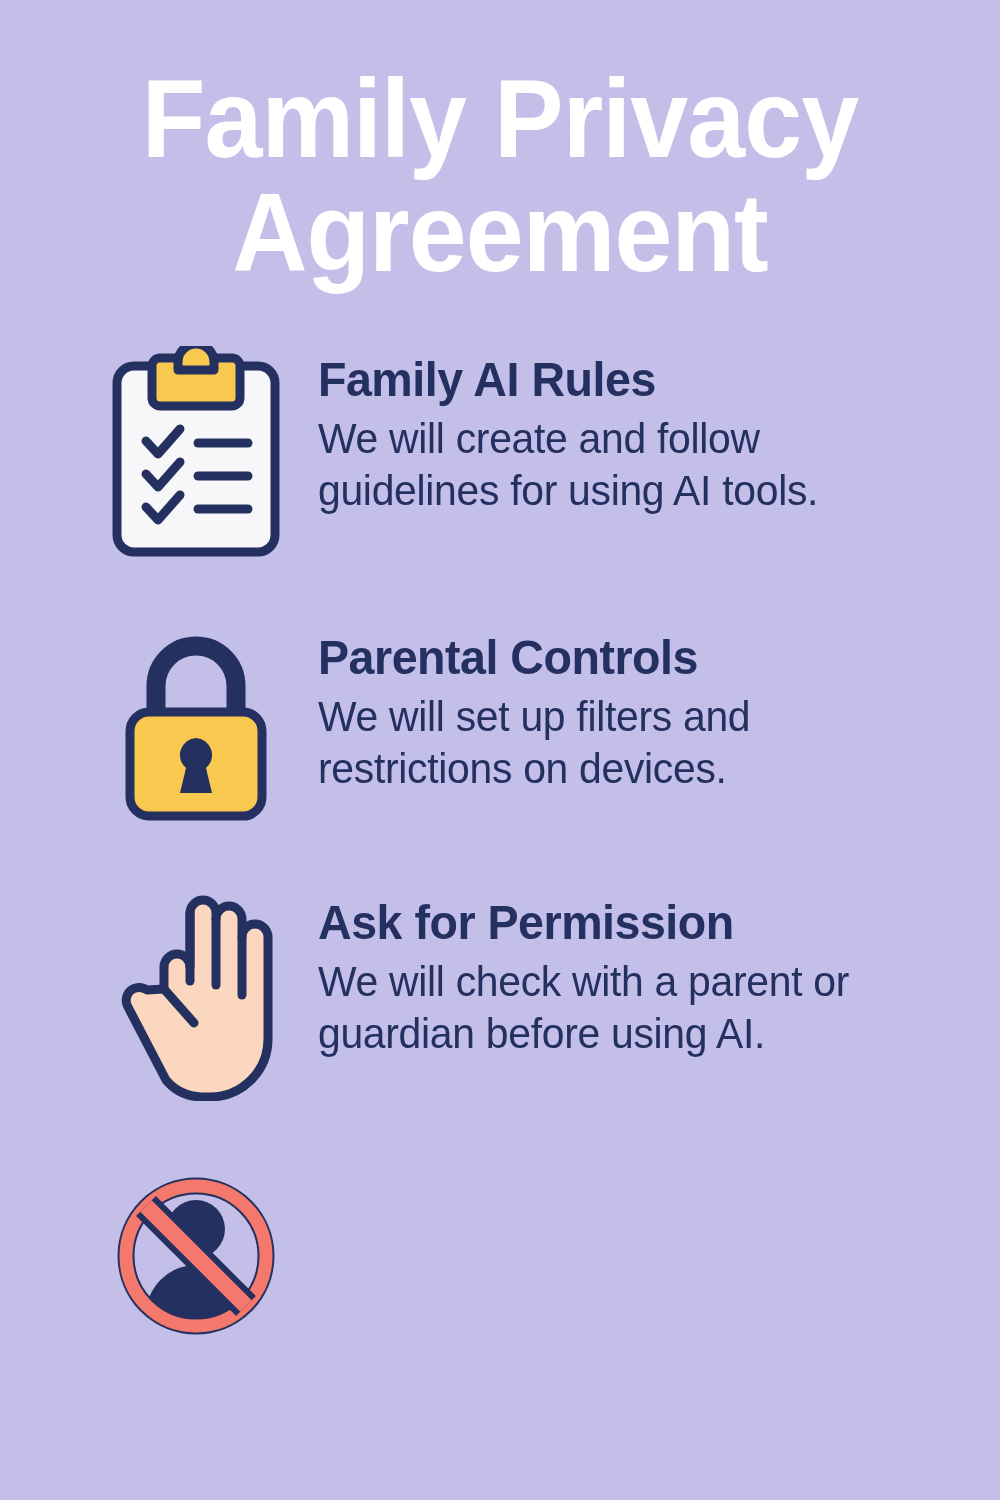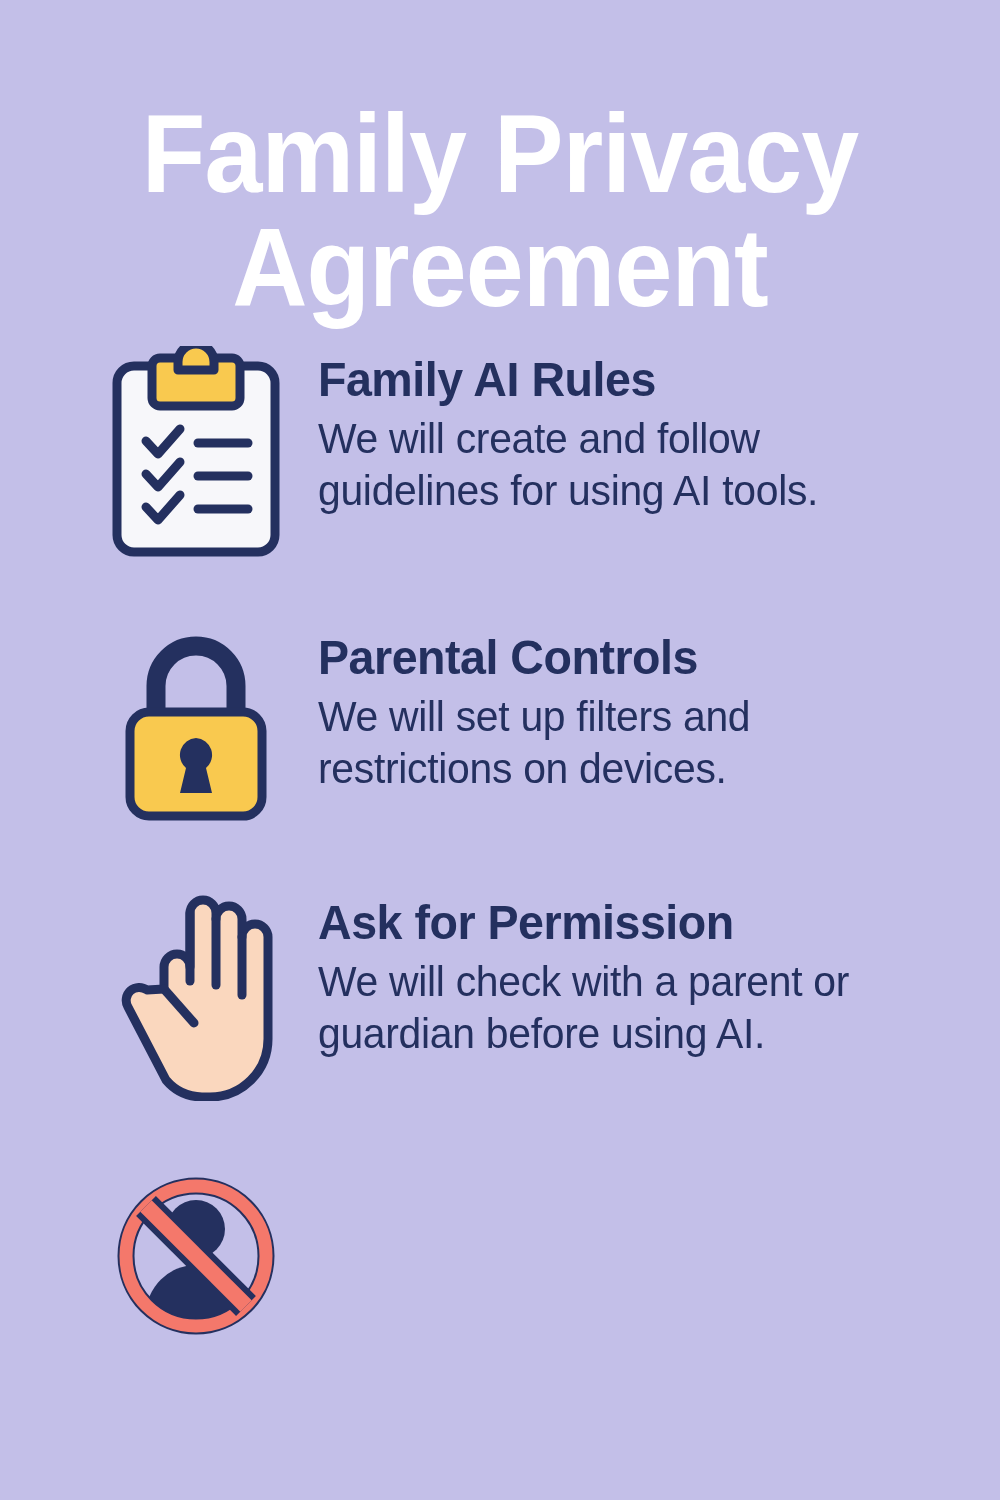--- a/index.html
+++ b/index.html
@@ -24,21 +24,20 @@
 
   
   .title-block {
     position: absolute;
     top: 62px;
     left: 0;
     width: 1000px;
     text-align: center;
     padding: 0 40px;
     box-sizing: border-box;
-    margin-top: 35px;
   }
   .title-line {
     display: block;
     color: #ffffff;
     font-family: "Liberation Sans", sans-serif;
     font-weight: 700;
     font-size: 112px;
     line-height: 1.02;
     letter-spacing: -1px;
     transform: scaleX(0.93);

